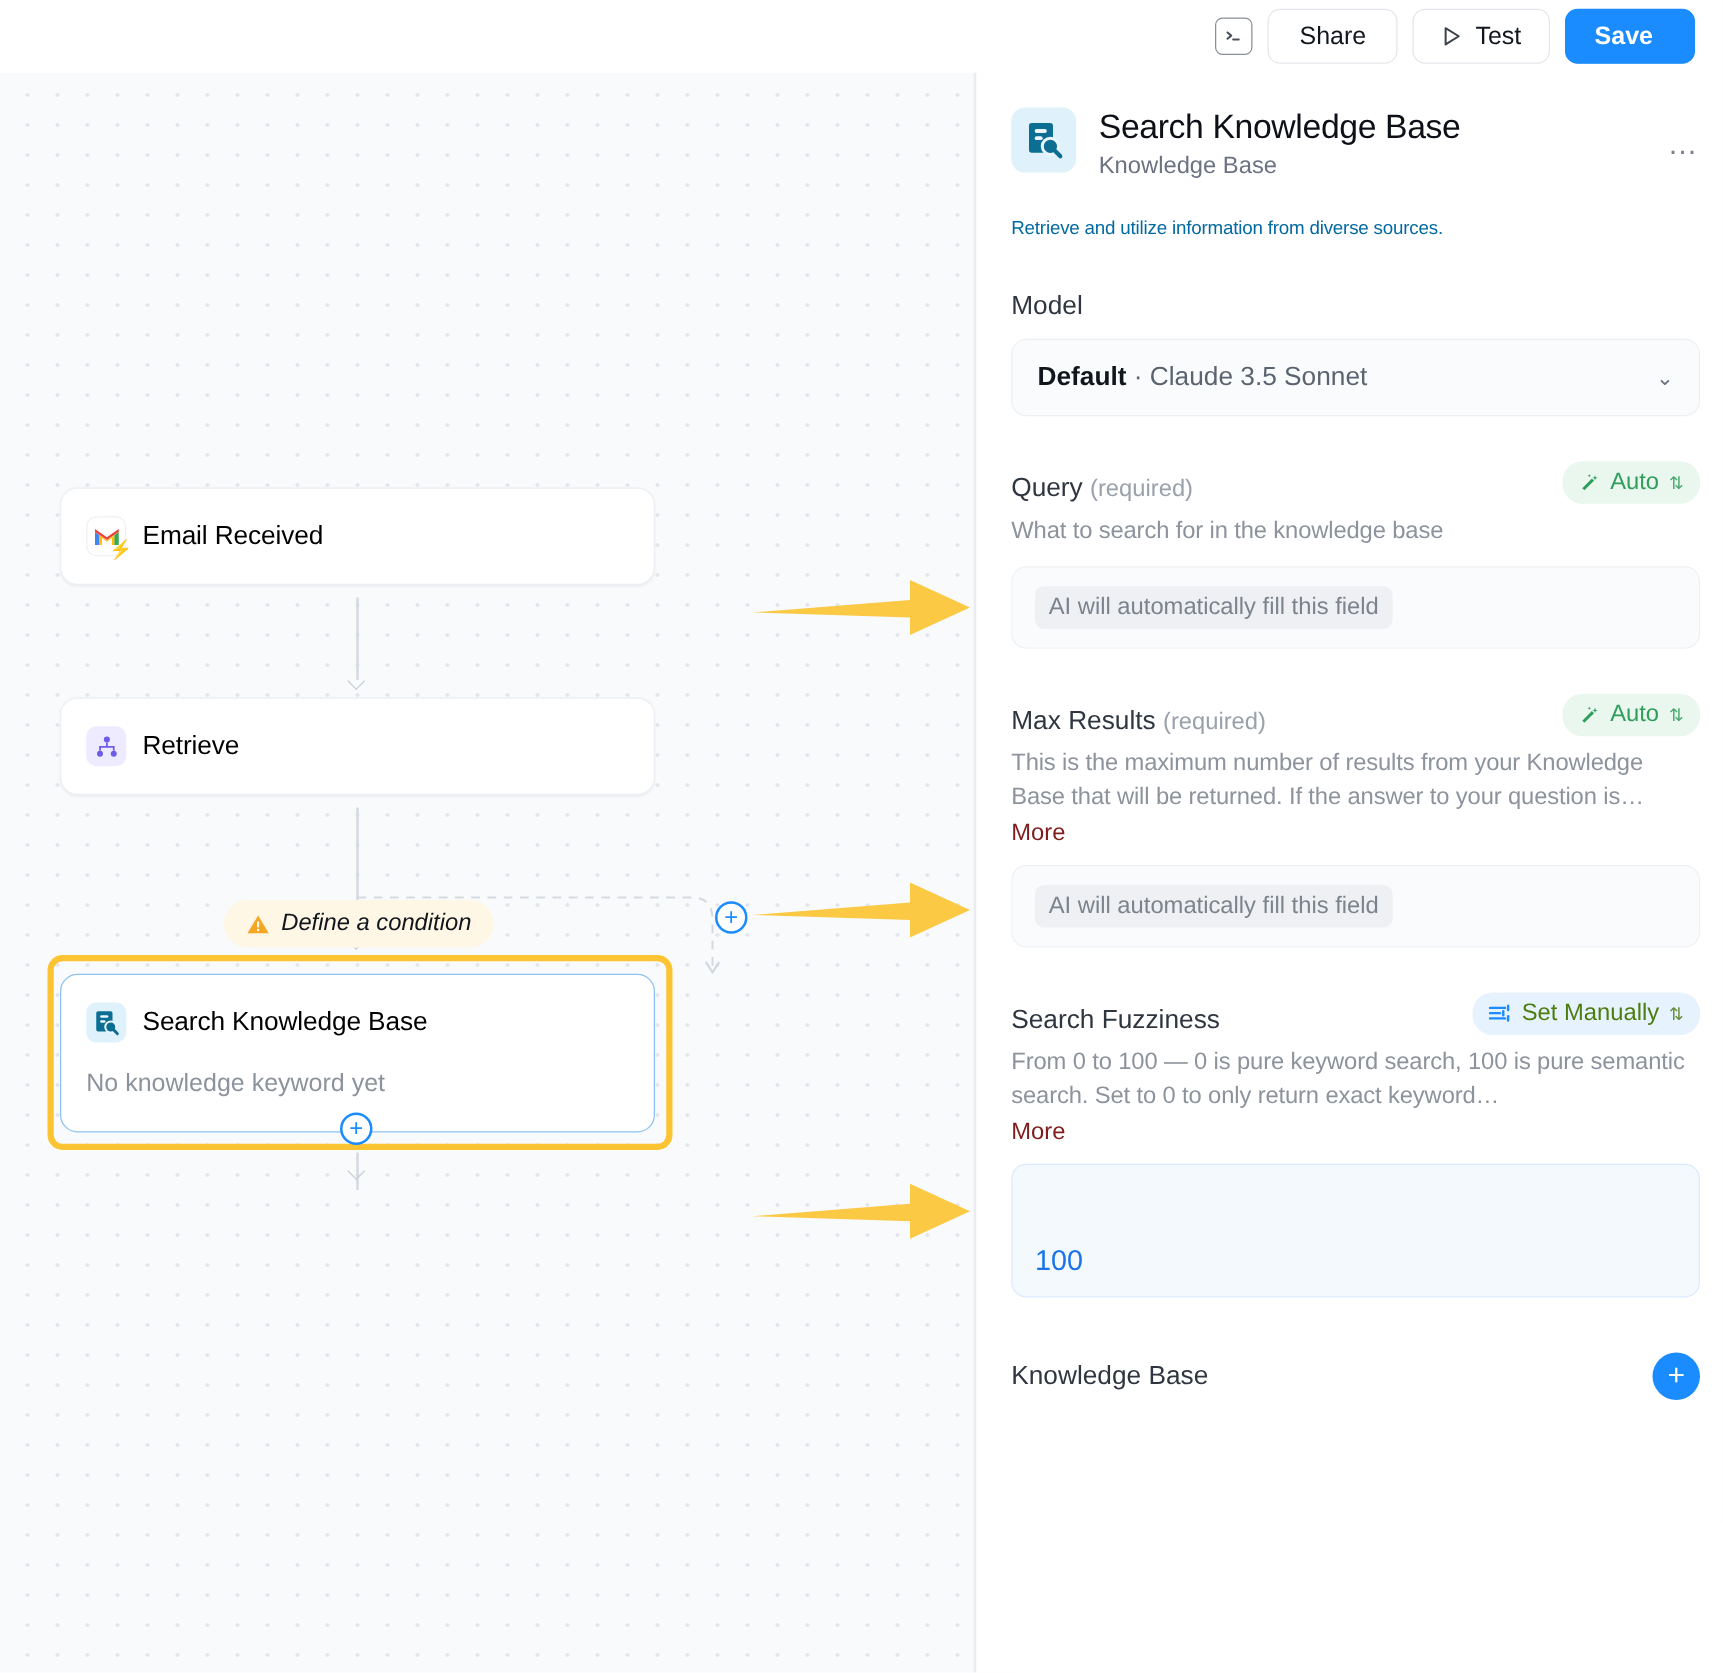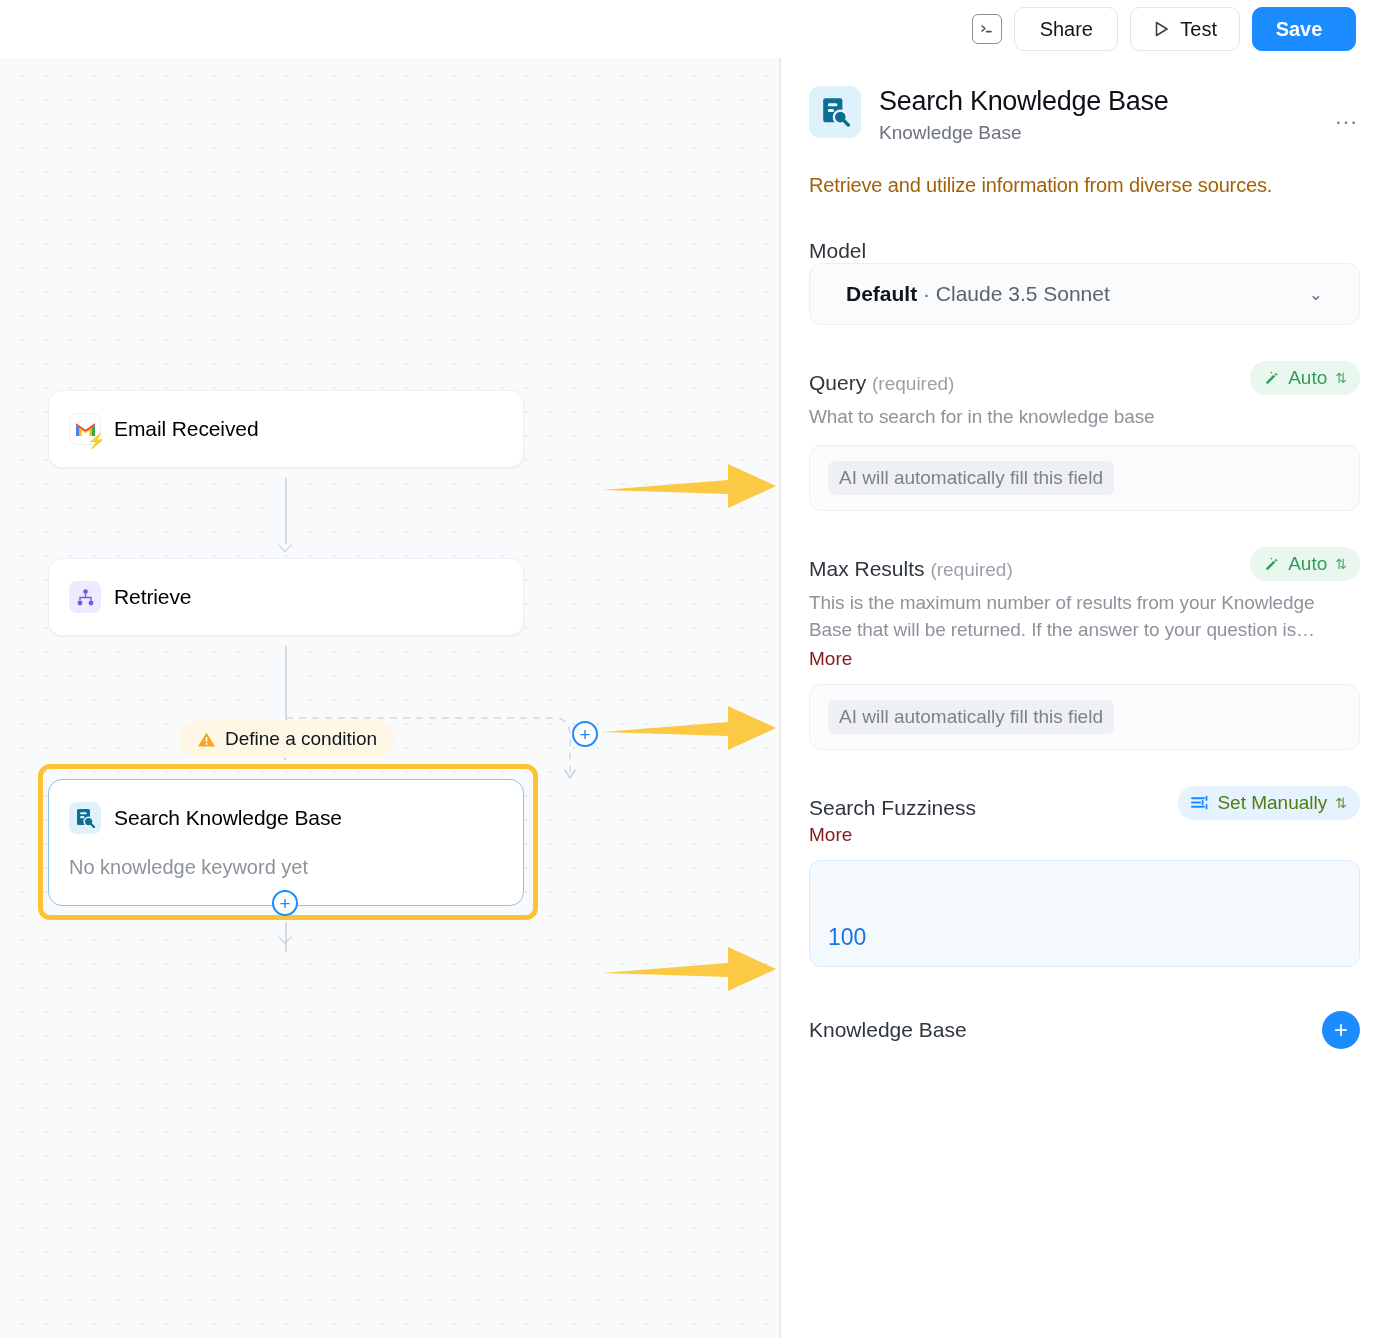--- a/index.html
+++ b/index.html
@@ -72,21 +72,21 @@
   .arrowhead:after {
     content: ""; position: absolute; left: 2px; top: 0;
     width: 9px; height: 9px; border-right: 1.6px solid #c9cfd7; border-bottom: 1.6px solid #c9cfd7;
     transform: rotate(45deg);
   }
 
   .cond-badge {
     position: absolute; left: 179px; top: 662px;
     display: flex; align-items: center; gap: 9px;
     background: #fff7e6; border-radius: 20px; padding: 8px 18px;
-    font-size: 19px; color: #11161c; z-index: 6;
+    font-size: 19px; color: #11161c; z-index: 6; font-style: italic;
   }
 
   .sel-ring {
     position: absolute; left: 38px; top: 706px; width: 500px; height: 156px;
     border: 5px solid #fcc433; border-radius: 12px; z-index: 4;
   }
   .kb-node {
     position: absolute; left: 48px; top: 721px; width: 476px;
     background: #fff; border: 1.5px solid #8cc2f0; border-radius: 14px; z-index: 5;
   }
@@ -113,28 +113,28 @@
     position: absolute; top: 58px; left: 781px; width: 597px; height: 1280px;
     background: #fff; padding: 28px 18px 0 28px; overflow: hidden;
   }
   .p-head { display: flex; align-items: flex-start; gap: 18px; }
   .p-ico { width: 52px; height: 52px; border-radius: 11px; background: #dff1fb;
            display: flex; align-items: center; justify-content: center; flex: 0 0 auto; }
   .p-title { font-size: 27px; color: #0d1117; letter-spacing: -.3px; line-height: 1.15; }
   .p-sub { font-size: 19px; color: #6b7280; margin-top: 5px; }
   .p-dots { margin-left: auto; color: #7b828c; font-size: 24px; letter-spacing: 2px;
             line-height: 1; padding-top: 18px; cursor: pointer; }
-  .p-desc { font-size: 20px; color: #a16207; margin-top: 30px; letter-spacing: -.15px; }
+  .p-desc { font-size: 15px; color: #0369a1; margin-top: 30px; letter-spacing: -.15px; }
 
   .sec-label { font-size: 21px; color: #2f3640; font-weight: 500; }
   .sec-label .req { color: #9aa1ab; font-weight: 400; font-size: 19px; }
 
   .select {
     height: 62px; border: 1px solid #edf0f3; border-radius: 12px; background: #fafbfc;
-    display: flex; align-items: center; padding: 0 36px; cursor: pointer;
+    display: flex; align-items: center; padding: 0 20px; margin-top: 14px; cursor: pointer;
   }
   .select .val { font-size: 21px; color: #11161c; font-weight: 600; }
   .select .val span { color: #5a6370; font-weight: 400; }
   .chev { margin-left: auto; color: #6b7280; font-size: 17px; }
 
   .row-head { display: flex; align-items: flex-end; }
   .pill {
     margin-left: auto; display: flex; align-items: center; gap: 8px;
     border-radius: 16px; padding: 6px 13px; font-size: 19px; cursor: pointer;
   }
@@ -375,20 +375,21 @@
             <line x1="1" y1="7.5" x2="9" y2="7.5" stroke="#1a8cff" stroke-width="1.9" stroke-linecap="round"></line>
             <line x1="1" y1="11.7" x2="13" y2="11.7" stroke="#1a8cff" stroke-width="1.9" stroke-linecap="round"></line>
             <line x1="15.5" y1="1.6" x2="15.5" y2="5" stroke="#1a8cff" stroke-width="1.9" stroke-linecap="round"></line>
             <line x1="11.6" y1="5.9" x2="11.6" y2="9.2" stroke="#1a8cff" stroke-width="1.9" stroke-linecap="round"></line>
             <line x1="15.5" y1="10" x2="15.5" y2="13.4" stroke="#1a8cff" stroke-width="1.9" stroke-linecap="round"></line>
           </svg>
           <span>Set Manually</span>
           <span class="stepper">⇅</span>
         </div>
       </div>
+      <div class="helper">From 0 to 100 — 0 is pure keyword search, 100 is pure semantic search. Set to 0 to only return exact keyword…</div>
       <span class="more">More</span>
       <div class="field num">
         <span class="v">100</span>
       </div>
     </div>
 
     <div class="kb-foot">
       <div class="t">Knowledge Base</div>
       <div class="add-btn">
         <span>+</span>

